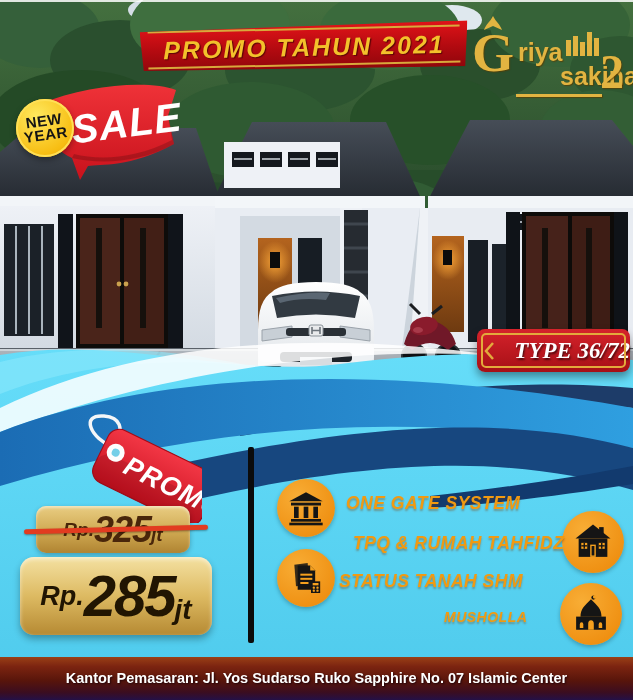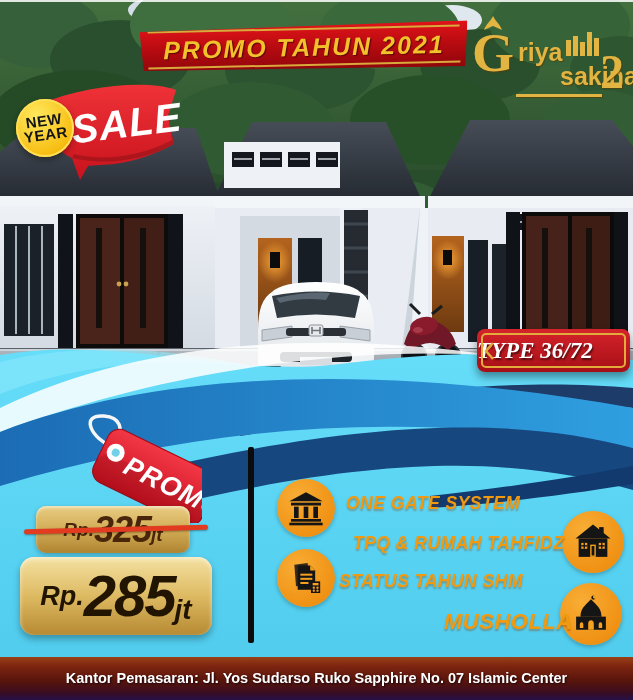--- a/index.html
+++ b/index.html
@@ -49,21 +49,21 @@
     transform:rotate(-8deg);text-align:center;color:#141414;font-weight:bold;
     font-size:15px;line-height:.95;letter-spacing:.5px;
   }
   .salewrap{left:28px;top:80px;width:158px;height:108px;z-index:13;}
 
   
   .typebadge{
     left:477px;top:329px;width:153px;height:43px;z-index:22;border-radius:8px;
     background:linear-gradient(180deg,#d5232b,#a60f16);
     box-shadow:0 5px 8px rgba(0,0,0,.4);
-    display:flex;align-items:center;justify-content:flex-start;
+    display:flex;align-items:center;justify-content:flex-end;
   }
   .typebadge::before{
     content:"";position:absolute;inset:4px;border:2px solid #e3aa3c;border-radius:5px;
   }
   .typebadge .chev{position:absolute;left:7px;top:13px;}
   .typebadge span{
     font-family:"Liberation Serif",serif;font-weight:bold;font-style:italic;
     color:#fff;font-size:23px;text-shadow:1px 2px 2px rgba(0,0,0,.6);white-space:nowrap;
   }
 
@@ -451,21 +451,21 @@
       <path d="M12,3.5 C8.5,7 6,9 6,13.5 L18,13.5 C18,9 15.5,7 12,3.5 Z" fill="#151515"></path>
       <rect x="3.5" y="13.5" width="17" height="7.5" fill="#151515"></rect>
       <path d="M10.4,21 v-3.4 a1.6,2 0 0 1 3.2,0 V21 Z" fill="#f5a01e"></path>
       <path d="M5.6,20 v-2 a1,1.3 0 0 1 2,0 v2 Z" fill="#f5a01e"></path>
       <path d="M16.4,20 v-2 a1,1.3 0 0 1 2,0 v2 Z" fill="#f5a01e"></path>
     </svg>
   </div>
 
   <div class="feat" style="left:346px;top:493px">ONE GATE SYSTEM</div>
   <div class="feat" style="left:353px;top:533px">TPQ &amp; RUMAH TAHFIDZ</div>
-  <div class="feat" style="left:339px;top:571px">STATUS TAHUN SHM</div>
-  <div class="feat" style="left:444px;top:609px;font-size:22px">MUSHOLLA</div>
+  <div class="feat" style="left:339px;top:571px">STATUS TANAH SHM</div>
+  <div class="feat" style="left:444px;top:609px;font-size:14px">MUSHOLLA</div>
 
   <div class="abs footer">
     <div>Kantor Pemasaran: Jl. Yos Sudarso Ruko Sapphire No. 07 Islamic Center</div>
   </div>
 
   <div class="abs topedge"></div>
 </div>
 
 </body></html>

